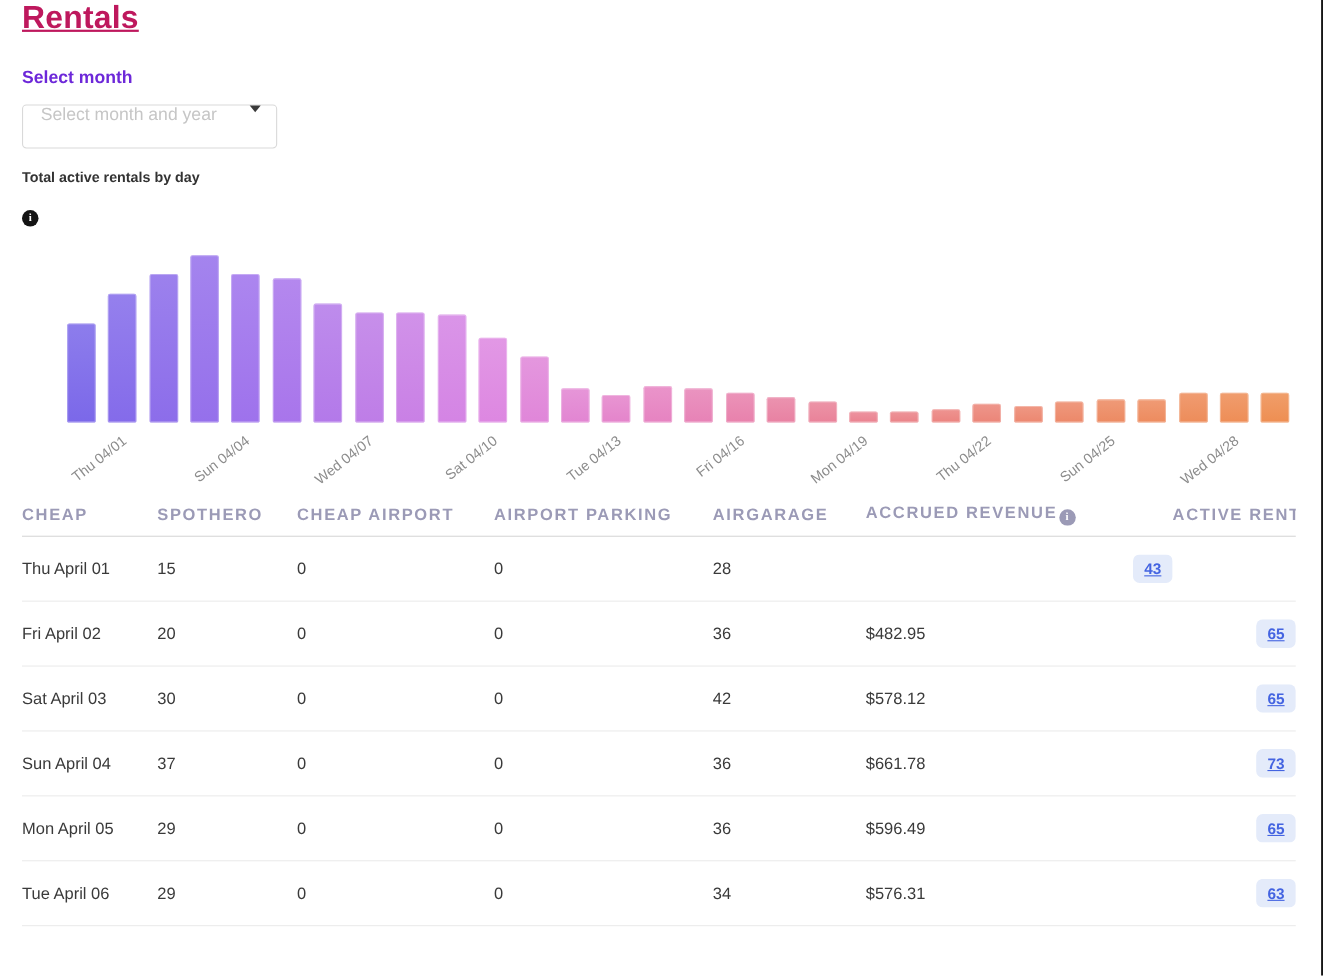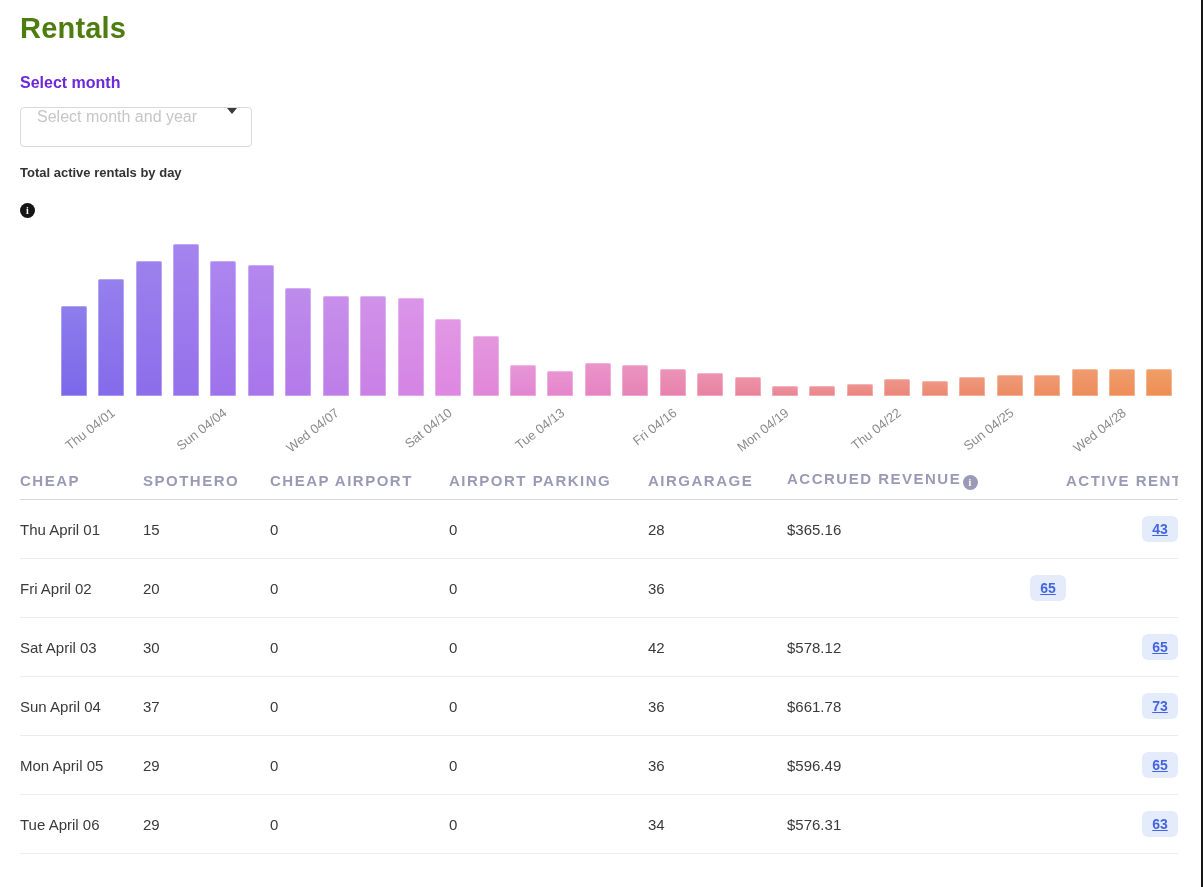--- a/index.html
+++ b/index.html
@@ -8,22 +8,22 @@
     width:1203px;height:887px;
     background:#ffffff;
     font-family:"Liberation Sans", sans-serif;
     color:#333;
     border-right:2px solid #161616;
     box-sizing:border-box;
     overflow:hidden;
   }
   .content{padding:0 23px 0 20px;}
   h1.title{
-    margin:0;padding-top:12px;
-    font-size:29px;font-weight:700;color:#4d7c0f;letter-spacing:.2px;
+    margin:0;padding-top:0;
+    font-size:29px;font-weight:700;color:#be185d;letter-spacing:.2px;text-decoration:underline;
   }
   .field-label{
     margin-top:29px;font-size:16px;font-weight:700;color:#6d28d9;
   }
   .dropdown{
     margin-top:15px;width:232px;height:40px;box-sizing:border-box;
     border:1px solid #d9d9d9;border-radius:4px;background:#fff;
     display:flex;align-items:flex-start;justify-content:space-between;
     padding:0 14px 0 16px;cursor:pointer;
   }
@@ -259,29 +259,29 @@
           <div class="cell"><span>ACCRUED REVENUE</span><span class="info-dot lav">i</span></div>
           <div class="cell right"><span>ACTIVE RENTALS</span></div>
         </div>
       <div id="tbody">
           <div class="trow tbody-row">
             <div class="cell">Thu April 01</div>
             <div class="cell">15</div>
             <div class="cell">0</div>
             <div class="cell">0</div>
             <div class="cell">28</div>
-            <div class="cell">$365.16</div>
             <div class="cell right"><span class="badge">43</span></div>
           </div>
           <div class="trow tbody-row">
             <div class="cell">Fri April 02</div>
             <div class="cell">20</div>
             <div class="cell">0</div>
             <div class="cell">0</div>
             <div class="cell">36</div>
+            <div class="cell">$482.95</div>
             <div class="cell right"><span class="badge">65</span></div>
           </div>
           <div class="trow tbody-row">
             <div class="cell">Sat April 03</div>
             <div class="cell">30</div>
             <div class="cell">0</div>
             <div class="cell">0</div>
             <div class="cell">42</div>
             <div class="cell">$578.12</div>
             <div class="cell right"><span class="badge">65</span></div>

